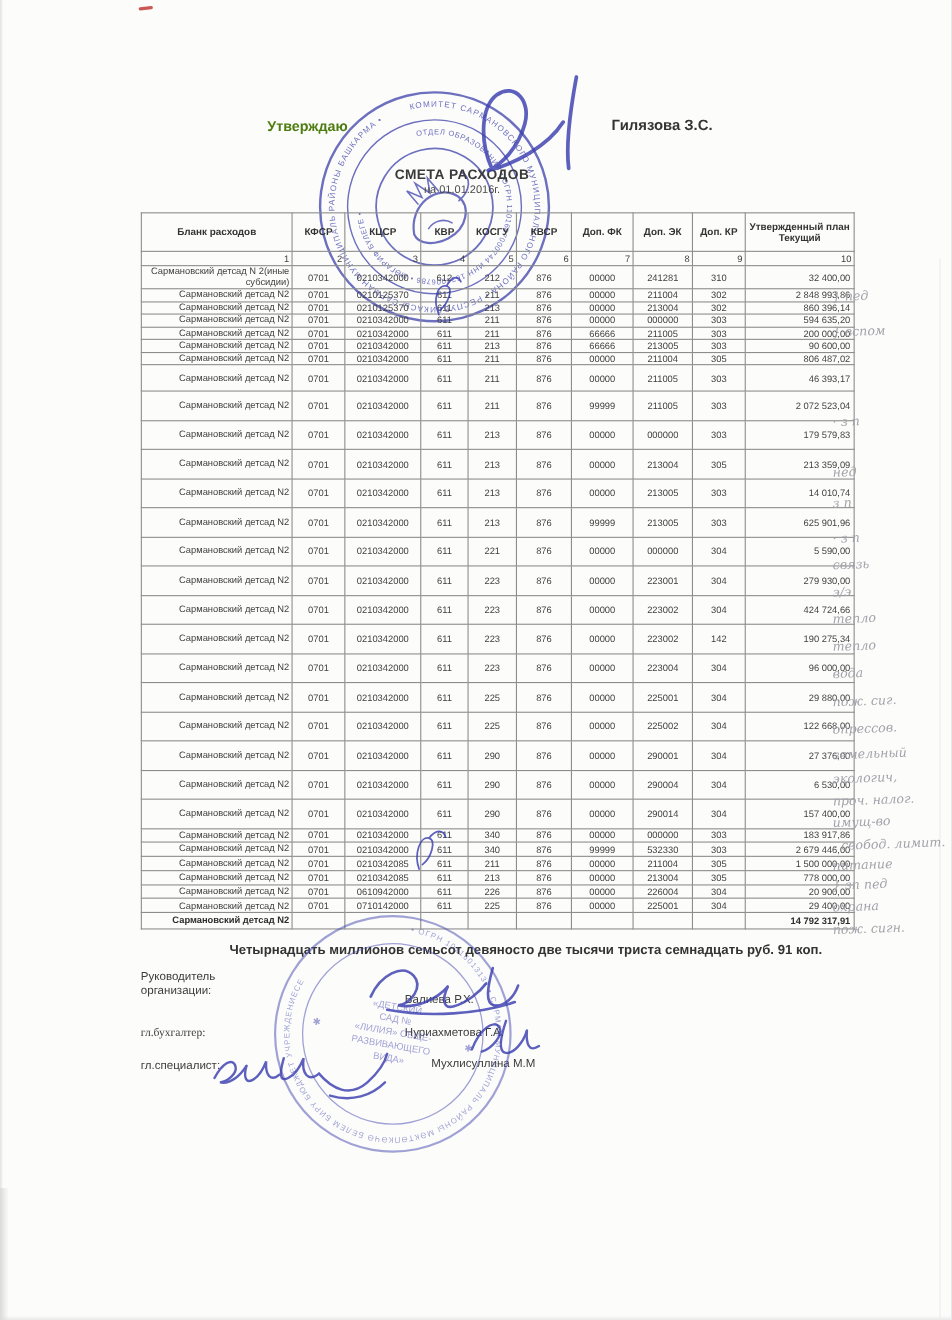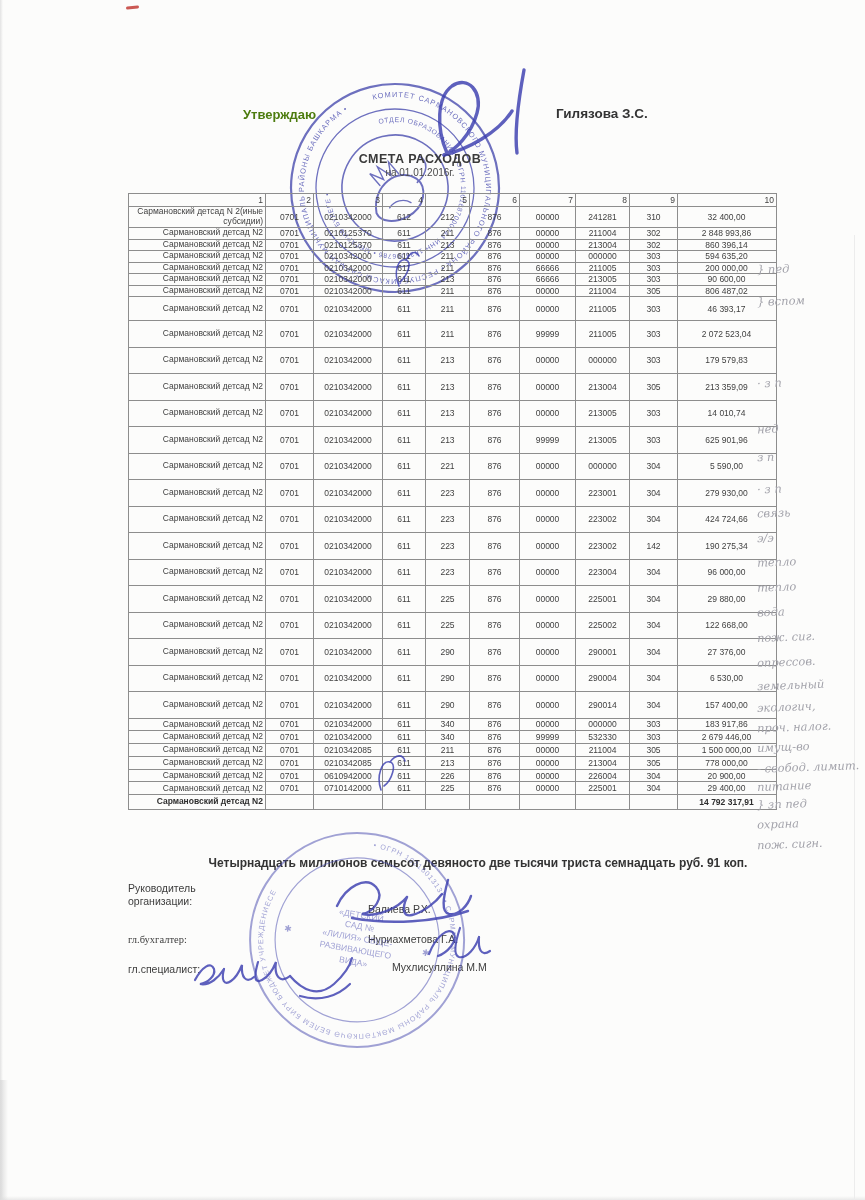--- a/index.html
+++ b/index.html
@@ -18,21 +18,21 @@
   .doc-title{left:300px;top:152px;width:240px;text-align:center;font-size:12.5px;font-weight:bold;letter-spacing:.4px;color:#3a3a3a;}
   .doc-date{left:300px;top:167px;width:240px;text-align:center;font-size:10px;color:#4a4a4a;}
 
   .tbl{position:absolute;left:128px;top:193px;width:648px;border-collapse:collapse;table-layout:fixed;
        font-size:8.5px;color:#3f3f3f;border:1.5px solid #5e5e5e;}
   .tbl td{border:1px solid #8d8d8d;padding:0 2px;overflow:hidden;}
   .tbl tr.hdr td{font-weight:bold;text-align:center;font-size:9px;height:34px;vertical-align:middle;line-height:1.15;color:#333;}
   .tbl tr.nums td{text-align:right;height:12px;font-size:8.5px;padding-right:2px;}
   .tbl td.c0{text-align:right;vertical-align:middle;line-height:1.15;padding-left:3px;}
   .tbl td.cm{text-align:center;vertical-align:middle;}
-  .tbl td.cl{text-align:center;vertical-align:middle;padding-right:3px;}
+  .tbl td.cl{text-align:right;vertical-align:middle;padding-right:3px;}
   .tbl tr.total td{font-weight:bold;height:14px;color:#2e2e2e;}
 
   .amount-words{left:130px;top:856px;width:696px;text-align:center;font-size:12px;font-weight:bold;color:#333;}
 
   .sig-role{font-size:10.5px;color:#3d3d3d;line-height:1.25;}
   .sig-name{font-size:10.5px;color:#3d3d3d;text-align:right;}
 
   .margin-notes{left:757px;top:0;width:108px;height:1200px;pointer-events:none;}
   .mnote{position:absolute;left:0;white-space:nowrap;font-family:"DejaVu Serif",serif;font-style:italic;
          font-size:11.5px;color:#a3a3ab;transform:rotate(-2deg);}
@@ -85,20 +85,32 @@
         <col style="width: 69px;">
         <col style="width: 43px;">
         <col style="width: 44px;">
         <col style="width: 50px;">
         <col style="width: 56px;">
         <col style="width: 54px;">
         <col style="width: 48px;">
         <col style="width: 99px;">
       </colgroup>
       <tbody>
+        <tr class="hdr">
+          <td>Бланк расходов</td>
+          <td>КФСР</td>
+          <td>КЦСР</td>
+          <td>КВР</td>
+          <td>КОСГУ</td>
+          <td>КВСР</td>
+          <td>Доп. ФК</td>
+          <td>Доп. ЭК</td>
+          <td>Доп. КР</td>
+          <td>Утвержденный план Текущий</td>
+        </tr>
         <tr class="nums">
           <td>1</td>
           <td>2</td>
           <td>3</td>
           <td>4</td>
           <td>5</td>
           <td>6</td>
           <td>7</td>
           <td>8</td>
           <td>9</td>

